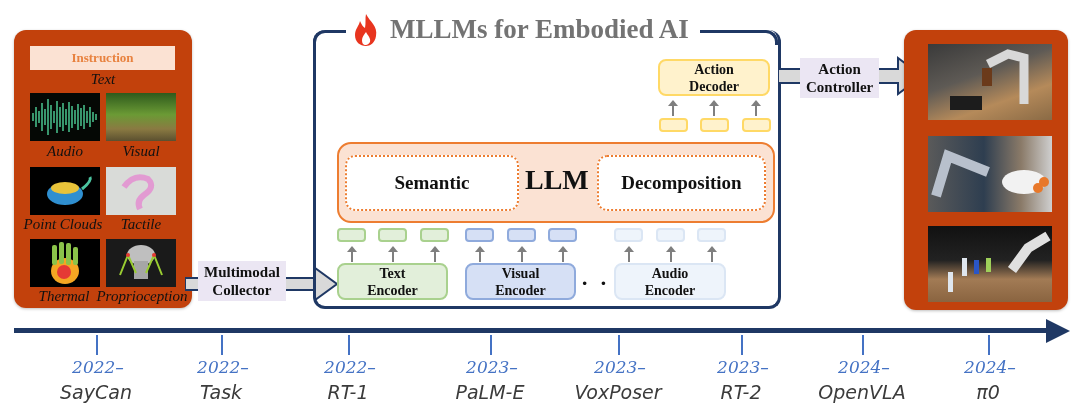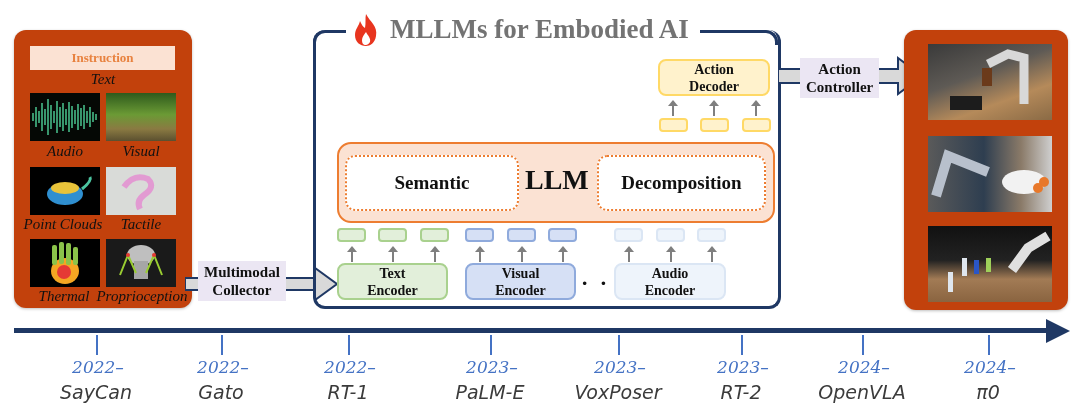--- a/index.html
+++ b/index.html
@@ -266,21 +266,21 @@
 </div>
 
 <div class="timeline-line"></div>
 <div class="timeline-head"></div>
 <div id="timeline">
     <div class="tick" style="left: 96px;"></div>
     <div class="tl-year" style="left: 48px;">2022–</div>
     <div class="tl-name" style="left: 36px;">SayCan</div>
     <div class="tick" style="left: 221px;"></div>
     <div class="tl-year" style="left: 173px;">2022–</div>
-    <div class="tl-name" style="left: 161px;">Gato</div>
+    <div class="tl-name" style="left: 161px;">Task</div>
     <div class="tick" style="left: 348px;"></div>
     <div class="tl-year" style="left: 300px;">2022–</div>
     <div class="tl-name" style="left: 288px;">RT-1</div>
     <div class="tick" style="left: 490px;"></div>
     <div class="tl-year" style="left: 442px;">2023–</div>
     <div class="tl-name" style="left: 430px; font-style: italic;">PaLM-E</div>
     <div class="tick" style="left: 618px;"></div>
     <div class="tl-year" style="left: 570px;">2023–</div>
     <div class="tl-name" style="left: 558px;">VoxPoser</div>
     <div class="tick" style="left: 741px;"></div>

